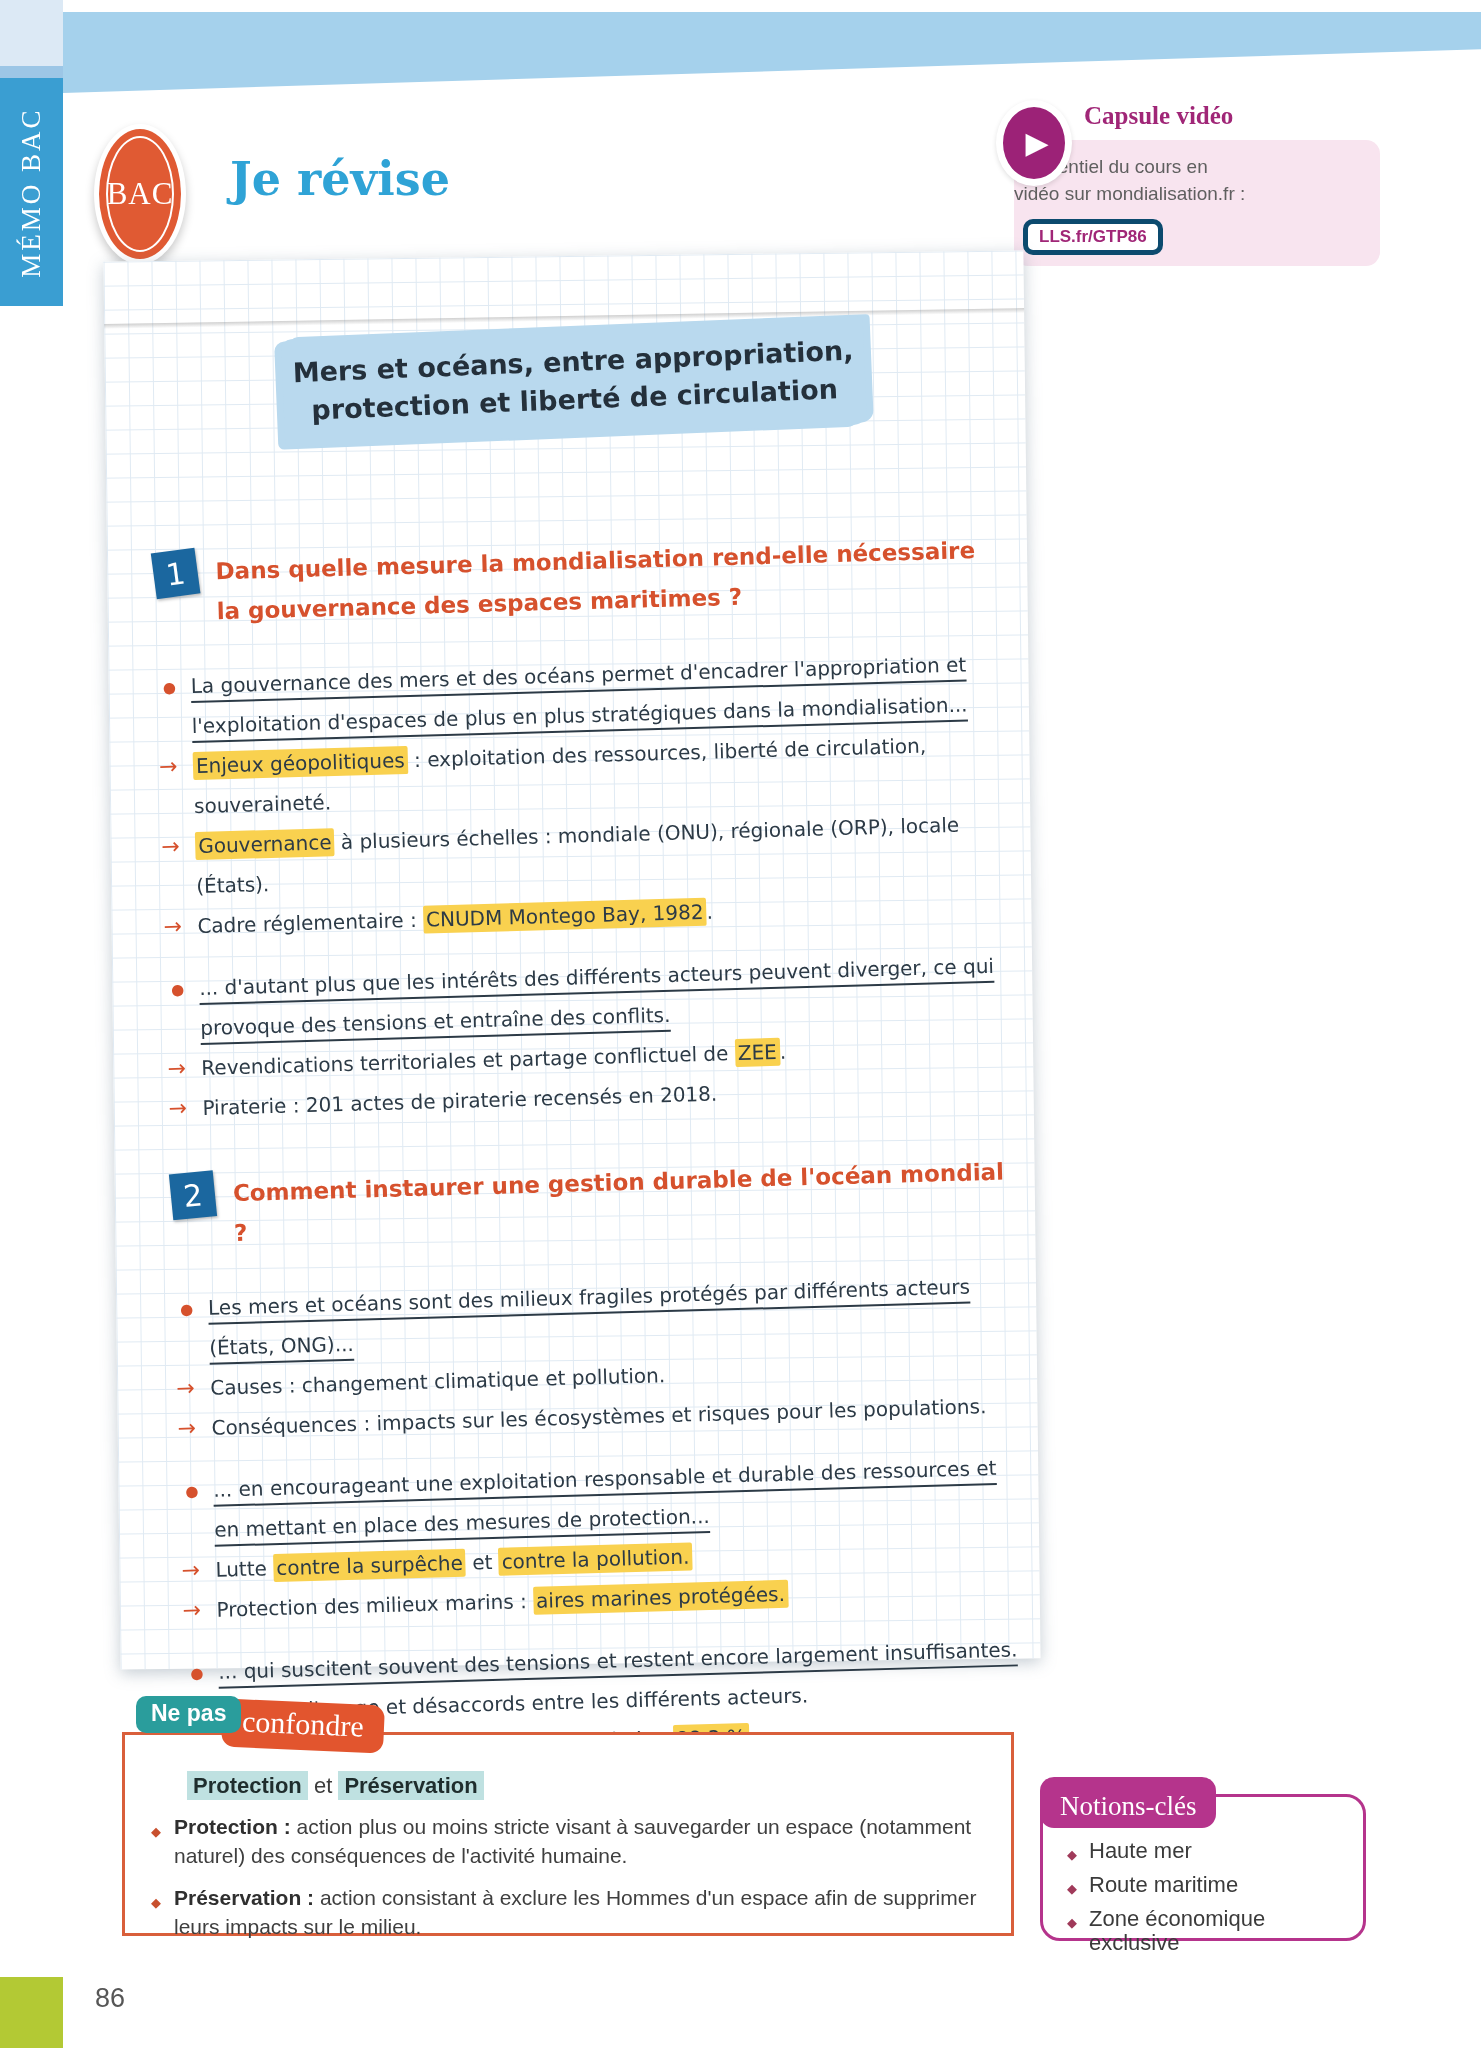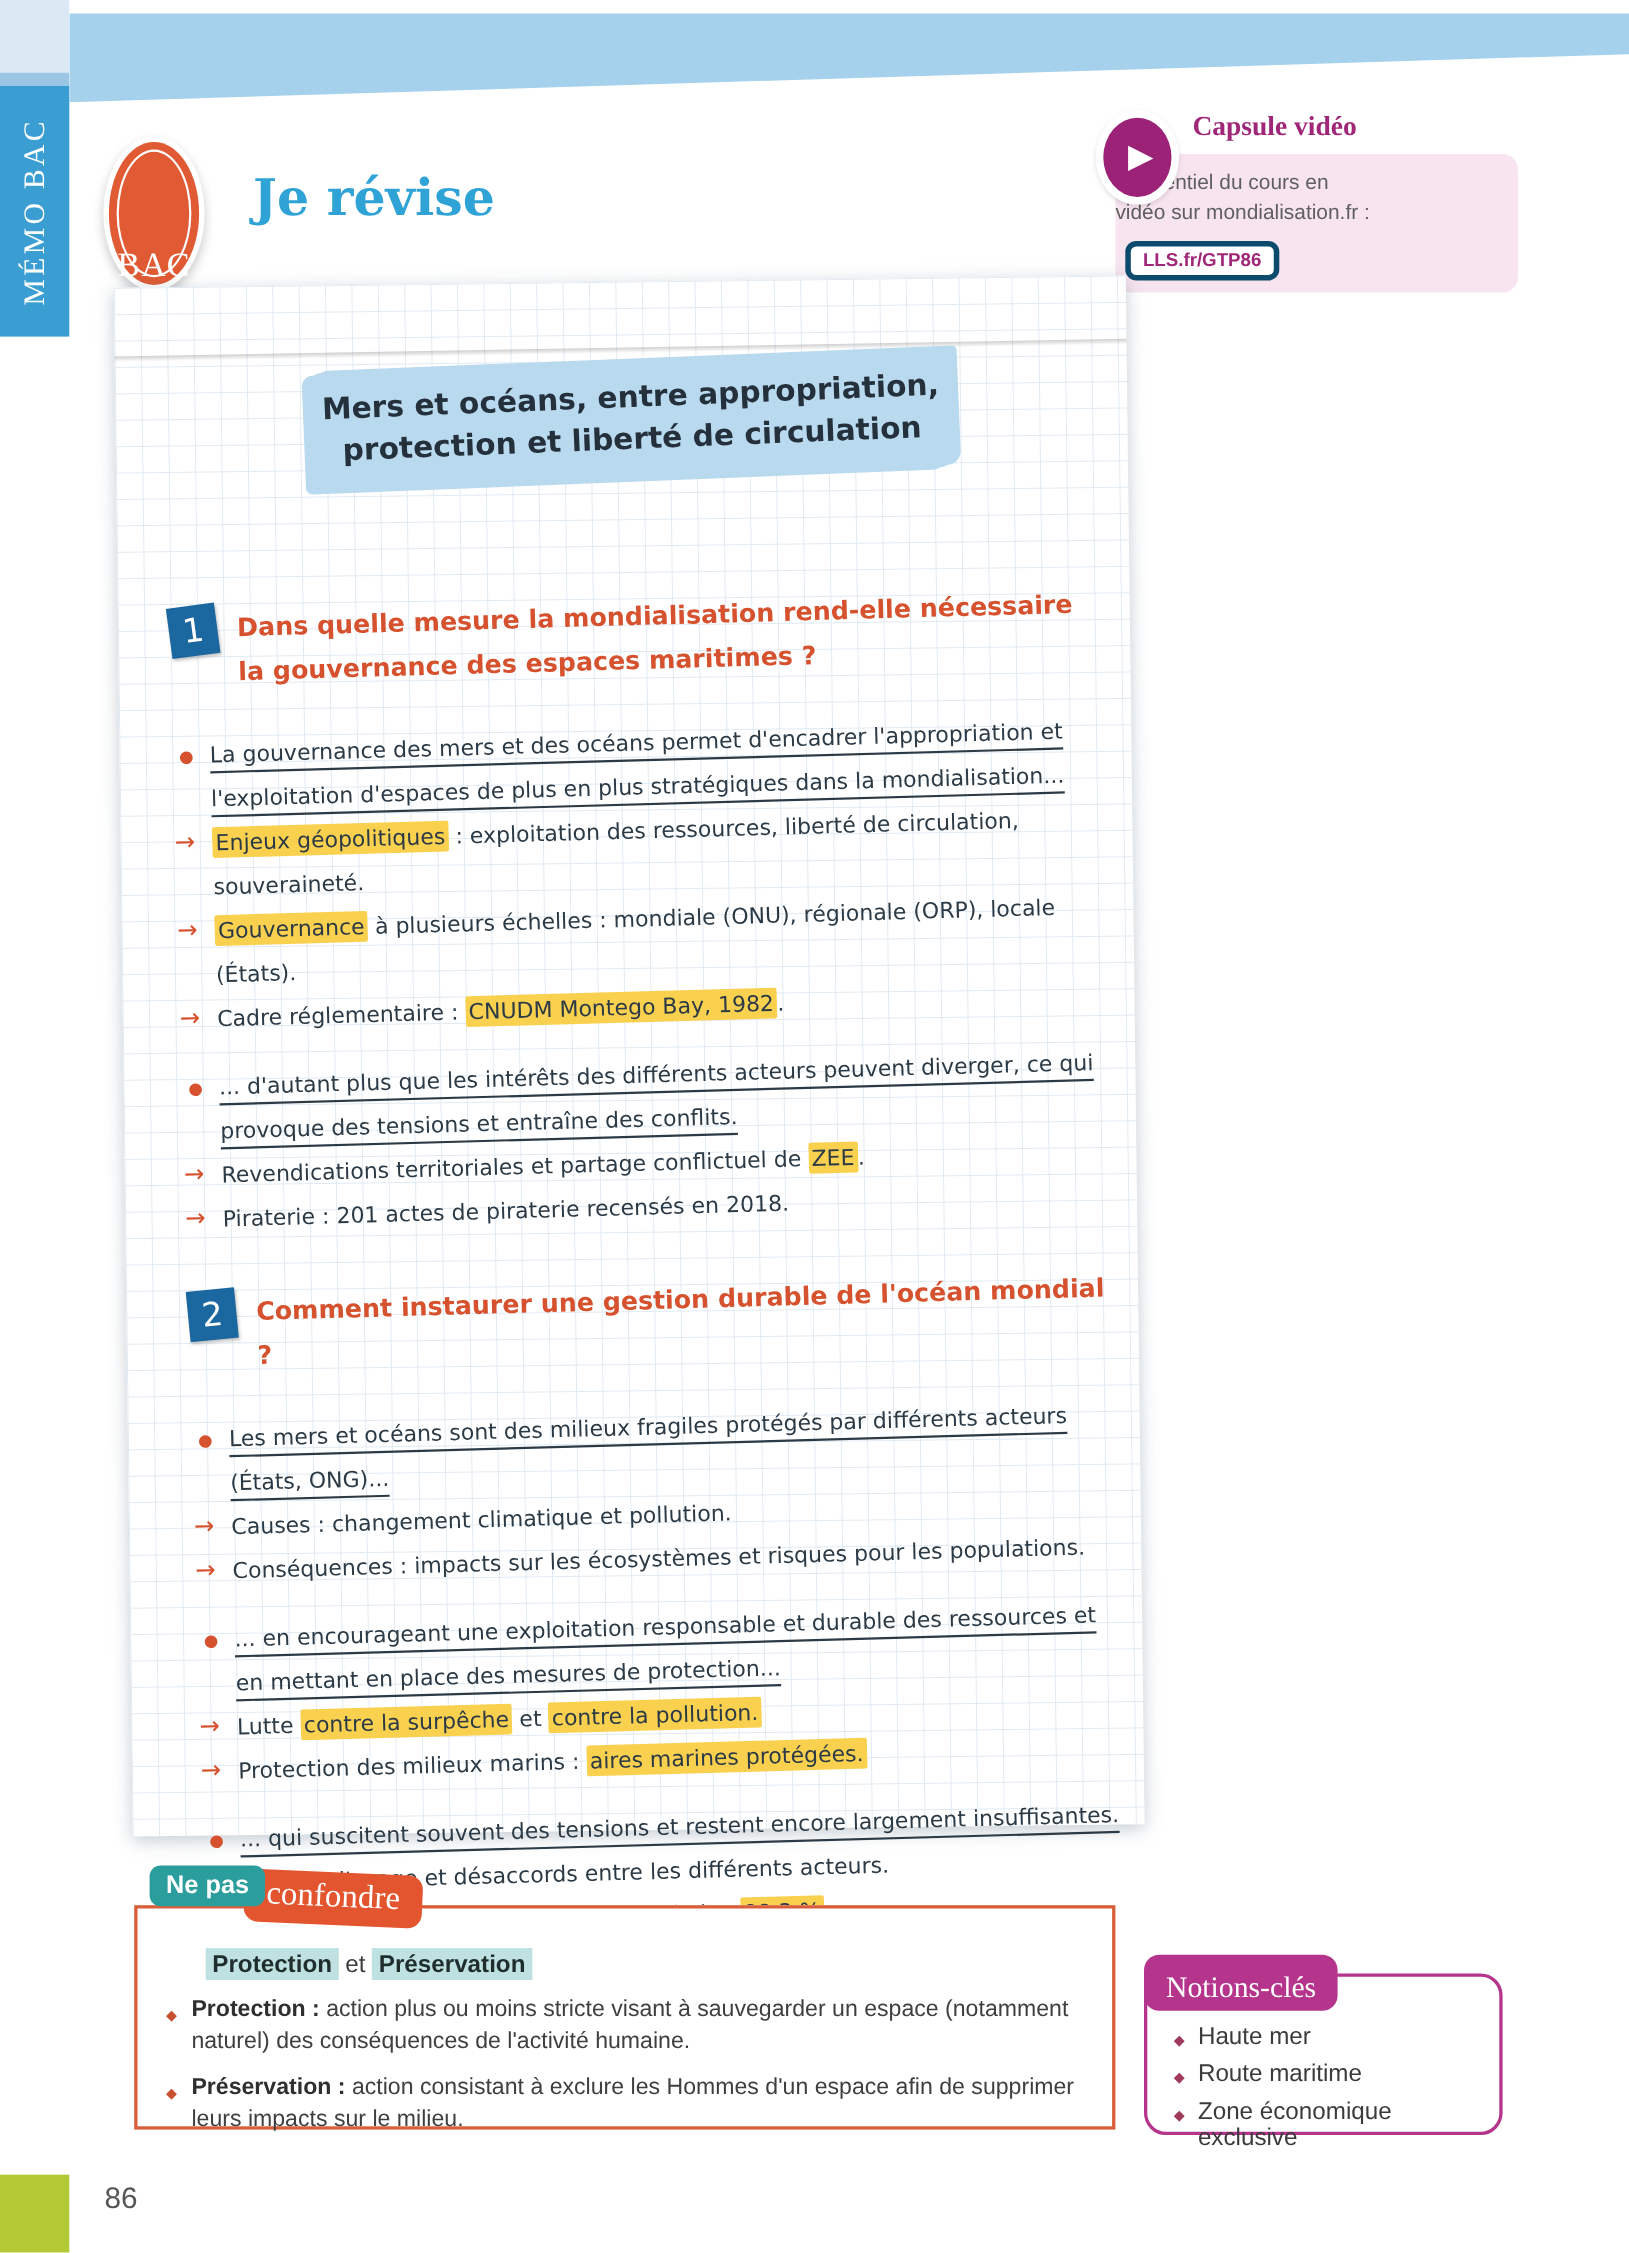--- a/index.html
+++ b/index.html
@@ -13,21 +13,21 @@
                display:flex;align-items:center;justify-content:center;}
   .sidebar-bar span{transform:rotate(-90deg);white-space:nowrap;color:#fff;
                     font-family:"Liberation Serif",serif;font-size:27px;letter-spacing:3px;}
 
   
   .header-band{position:absolute;left:63px;top:12px;width:1418px;height:81px;background:#a5d1ec;
                clip-path:polygon(0 0,100% 0,100% 46%,0 100%);}
   .bac-badge-outer{position:absolute;left:94px;top:124px;width:92px;height:140px;background:#fff;
                    border-radius:50%;box-shadow:0 5px 10px rgba(0,0,0,.22);}
   .bac-badge{position:absolute;inset:5px;background:#e05a33;border-radius:50%;
-             display:flex;align-items:flex-end;justify-content:center;}
+             display:flex;align-items:center;justify-content:center;}
   .bac-badge::after{content:"";position:absolute;inset:7px;border:2px solid #fff;border-radius:50%;}
   .bac-badge span{color:#fff;font-family:"Liberation Serif",serif;font-size:31px;letter-spacing:1px;}
   .revise-title{position:absolute;left:230px;top:152px;font-family:"DejaVu Serif",serif;
                 font-weight:bold;font-size:46px;color:#2fa3d6;}
 
   
   .video-panel{position:absolute;left:1014px;top:140px;width:366px;height:126px;background:#f8e4ef;
                border-radius:14px;}
   .video-title{position:absolute;left:1084px;top:102px;font-size:25px;font-weight:bold;color:#a02677;font-family:Liberation Serif, serif;}
   .play-btn{position:absolute;left:996px;top:100px;width:62px;height:72px;background:#9c2277;

